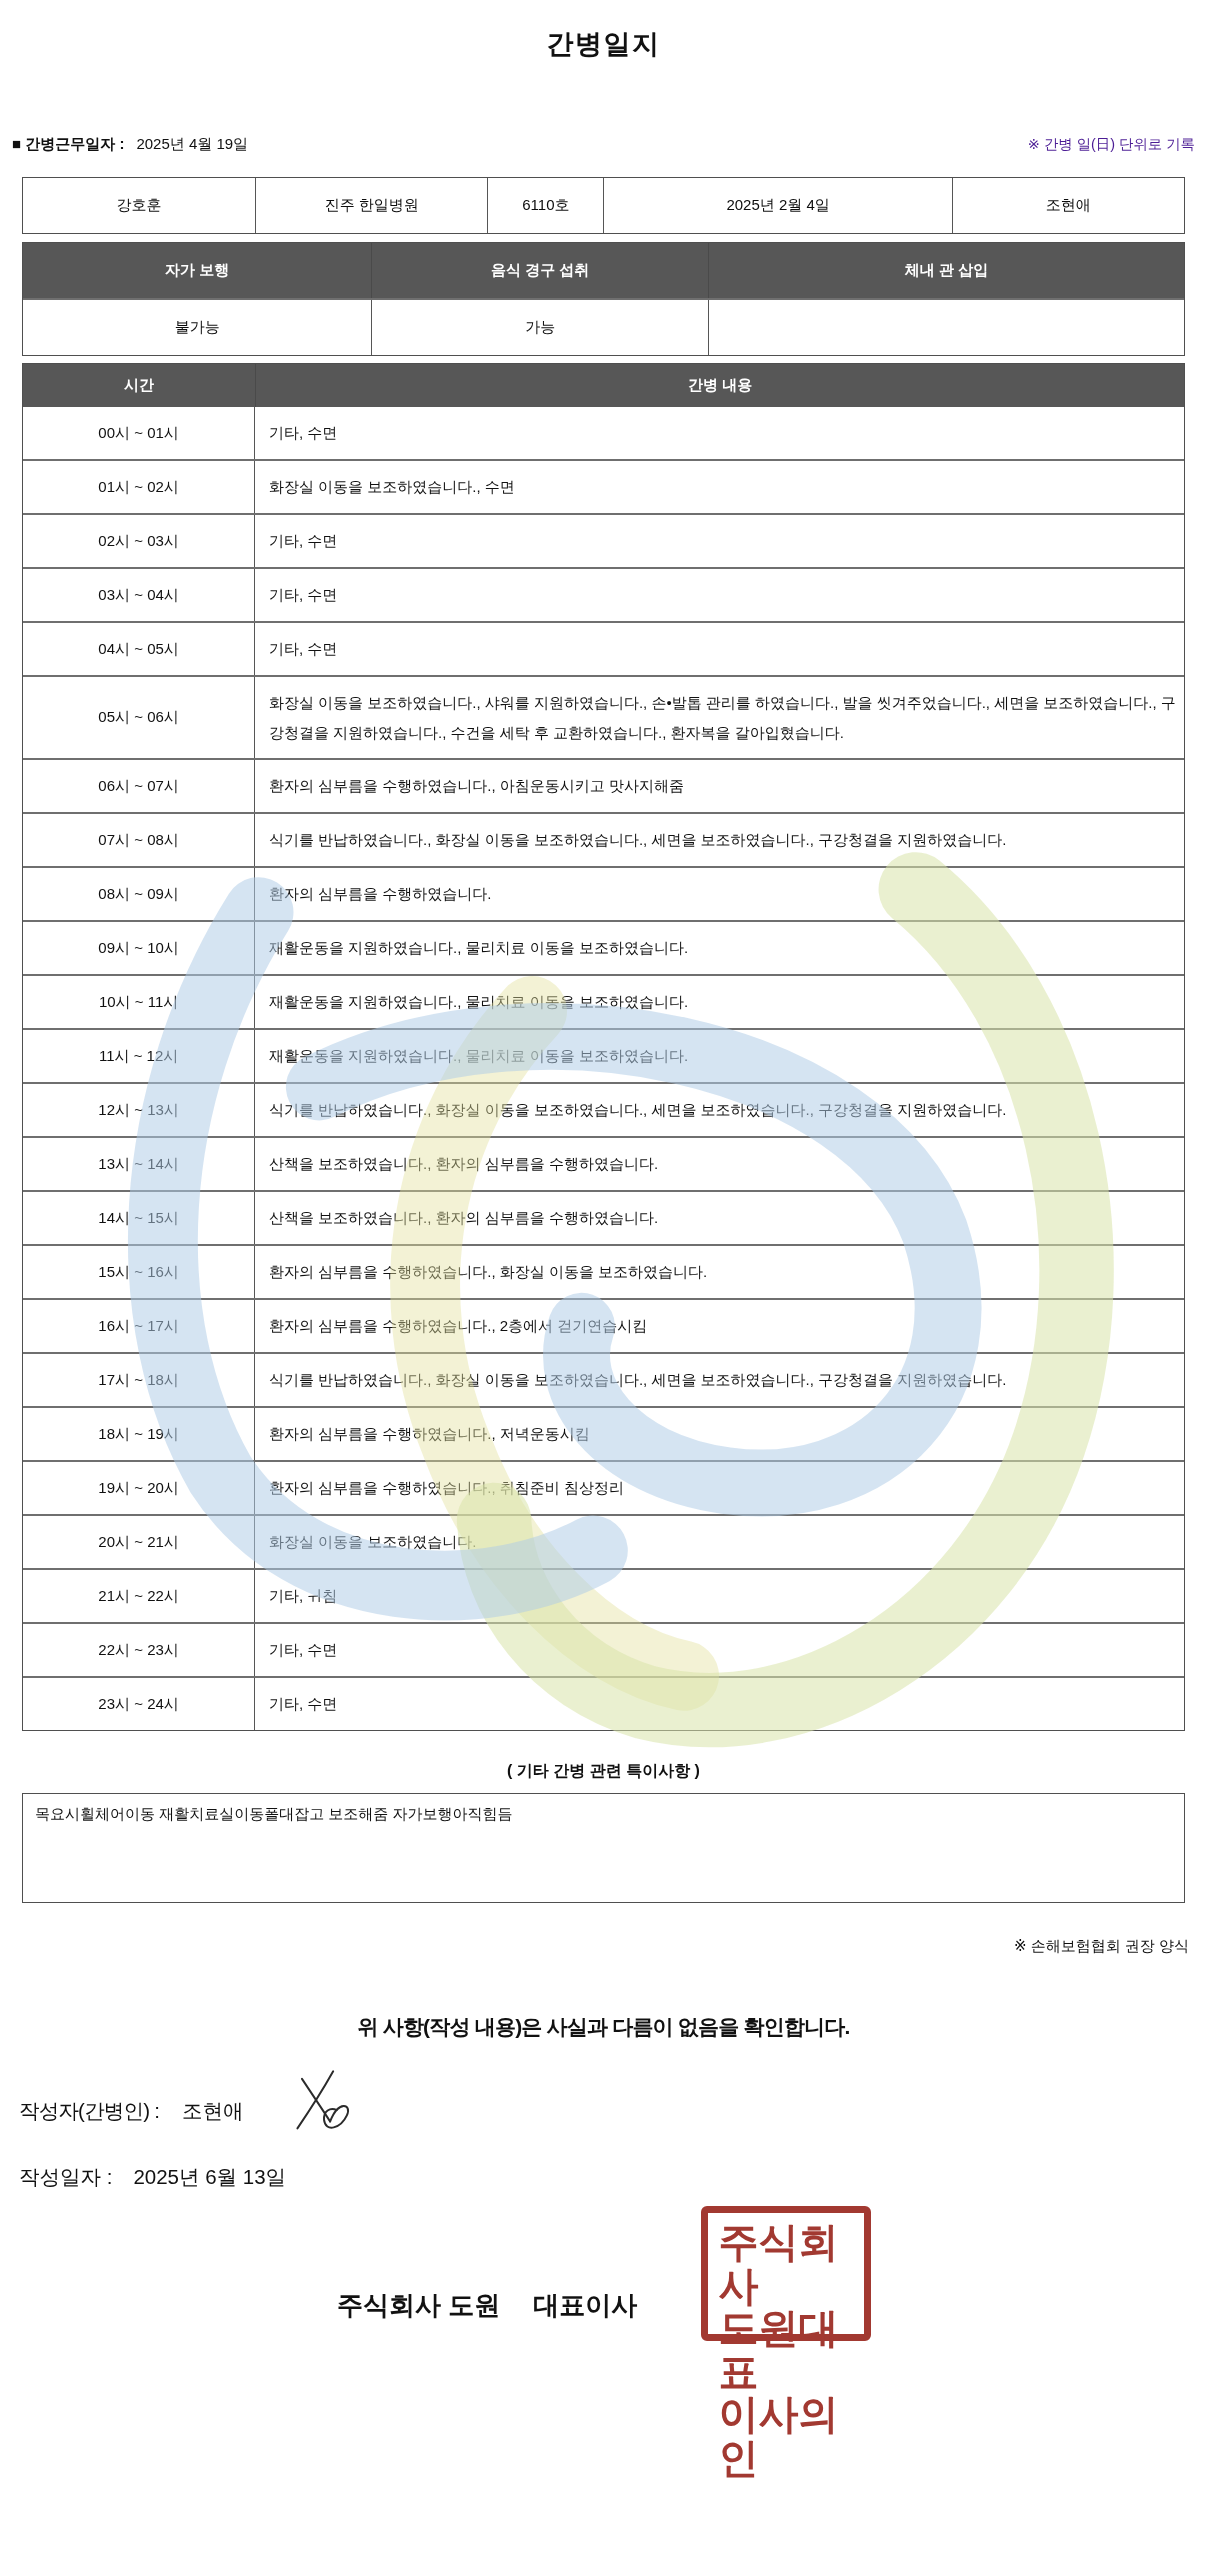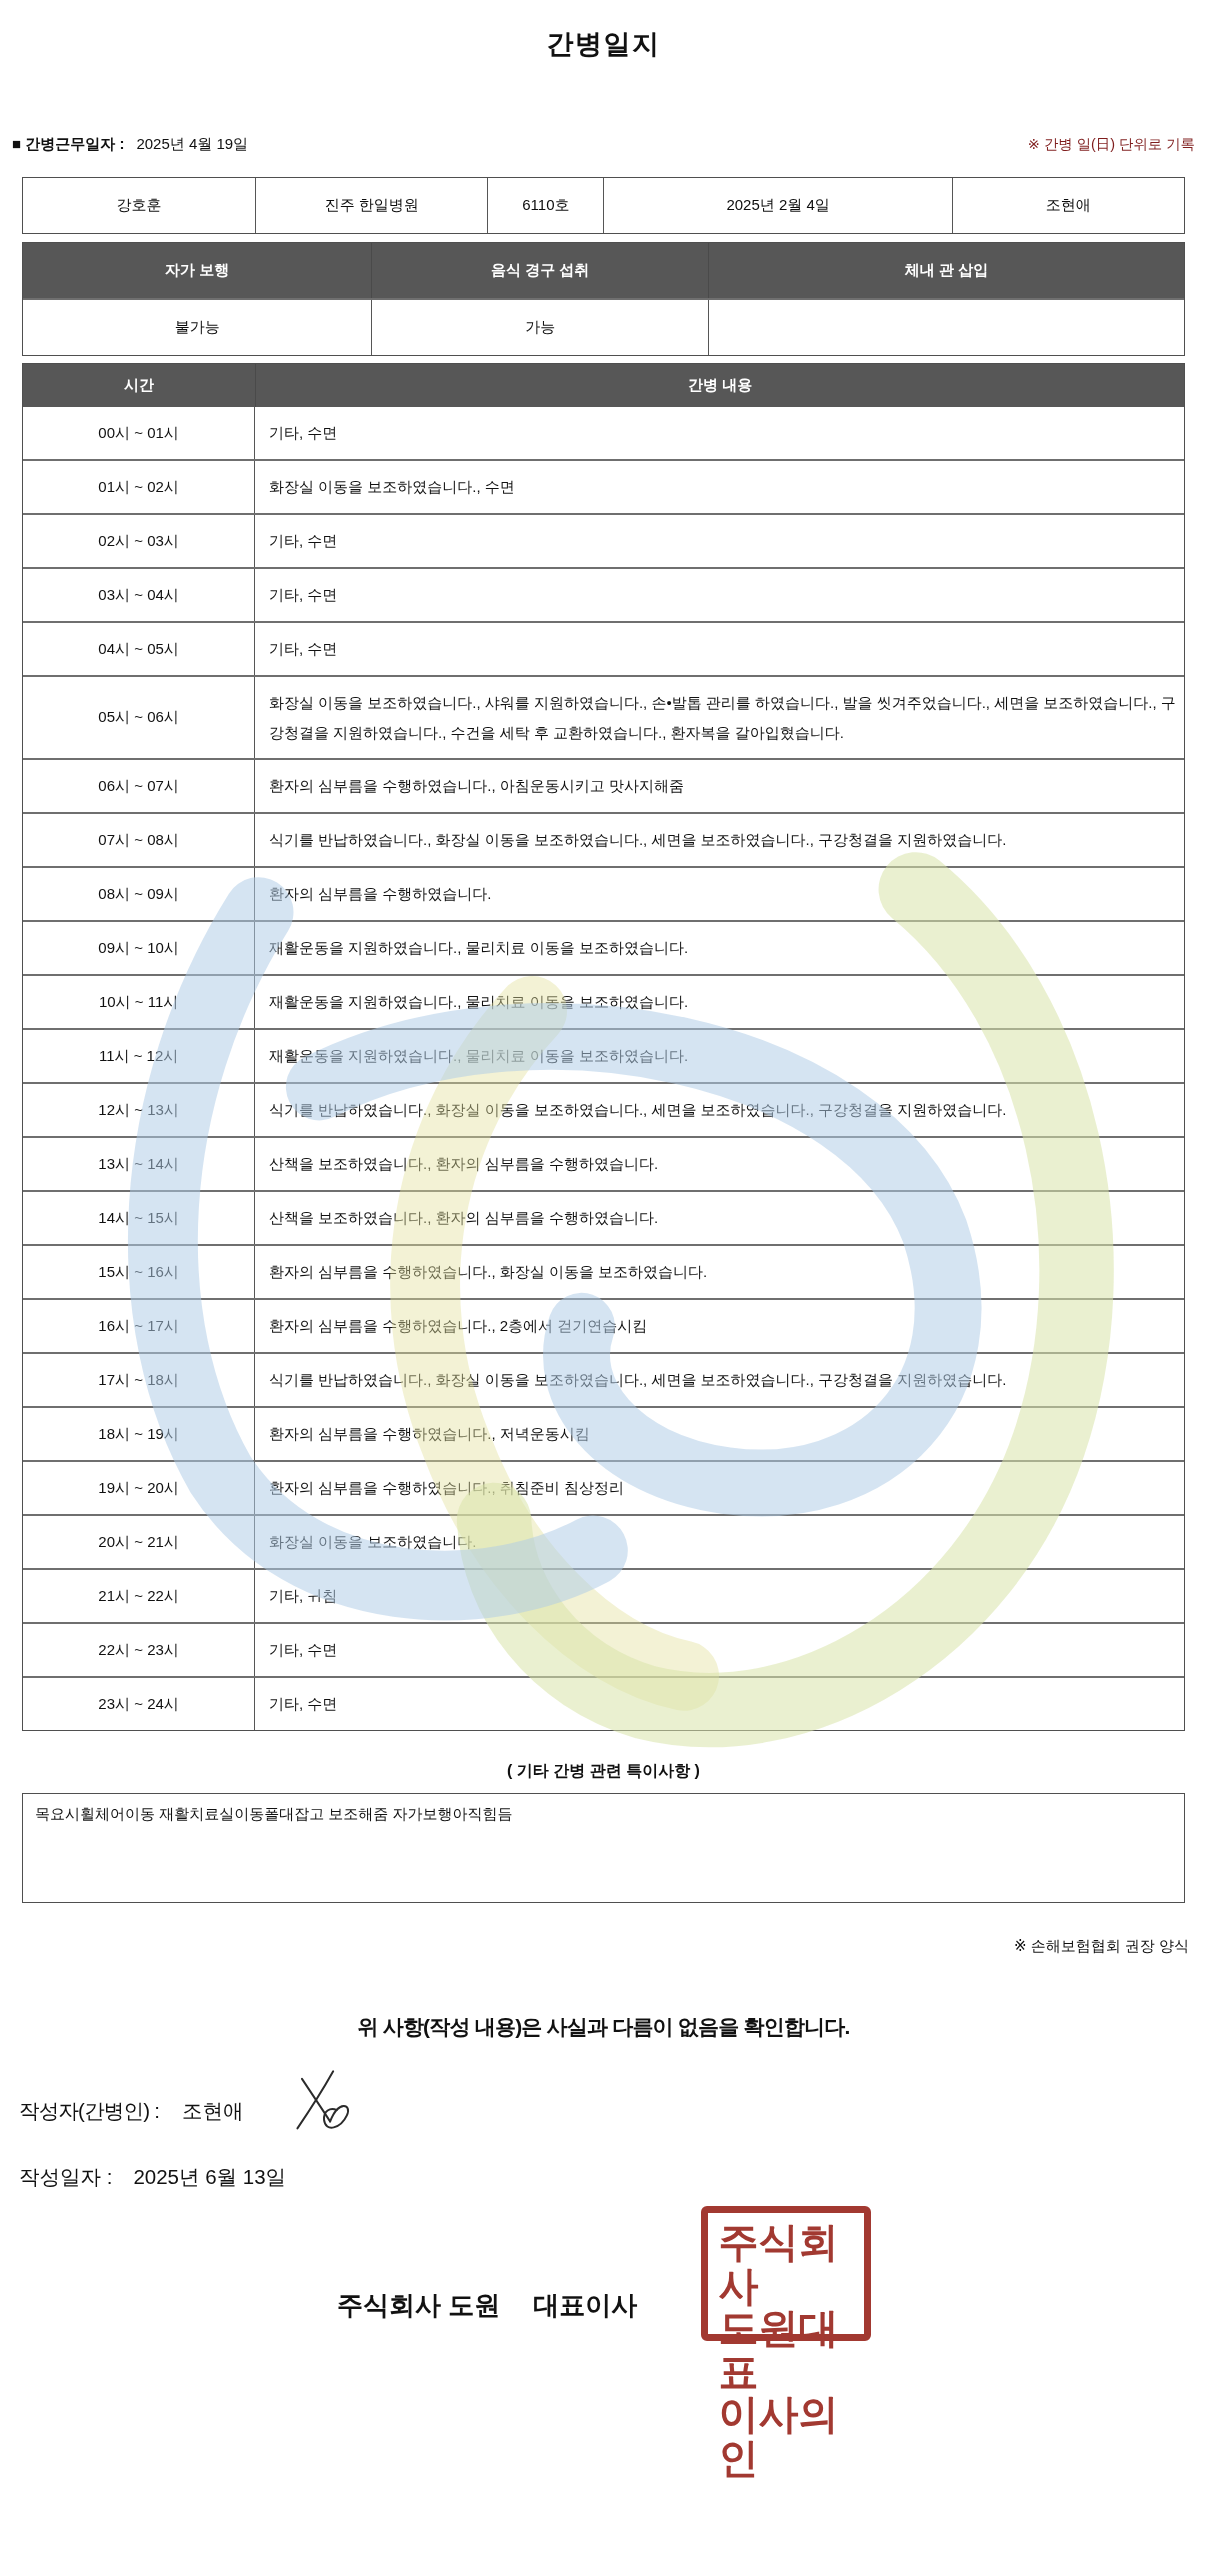--- a/index.html
+++ b/index.html
@@ -8,21 +8,21 @@
     font-family:"Liberation Sans","DejaVu Sans",sans-serif;color:#111;
     overflow:hidden;
   }
   .page{position:relative;z-index:1;}
   
   .doc-title{padding-top:26px;margin:0;text-align:center;font-size:27px;font-weight:bold;letter-spacing:1.5px;}
   
   .meta-row{margin:73px 12px 0 12px;display:flex;justify-content:space-between;align-items:baseline;font-size:15px;}
   .meta-left{display:flex;gap:12px;align-items:baseline;}
   .meta-label{font-weight:bold;}
-  .meta-note{font-size:14.4px;color:#7f1d1d;}
+  .meta-note{font-size:14.4px;color:#4c1d95;}
   
   .tbl{margin:0 22px;border:1.5px solid #4f4f4f;background:transparent;}
   .tbl + .tbl{margin-top:7.6px;}
   .first-tbl{margin-top:23px;}
   .trow{display:flex;}
   .trow + .trow{border-top:2.3px solid #6f6f6f;}
   .hrow{background:#575757;}
   .cell{box-sizing:border-box;display:flex;align-items:center;justify-content:center;
         text-align:center;font-size:15px;min-height:55px;padding:4.6px 6px;word-break:break-all;}
   .hcell{color:#ffffff;font-weight:bold;background:#575757;}

